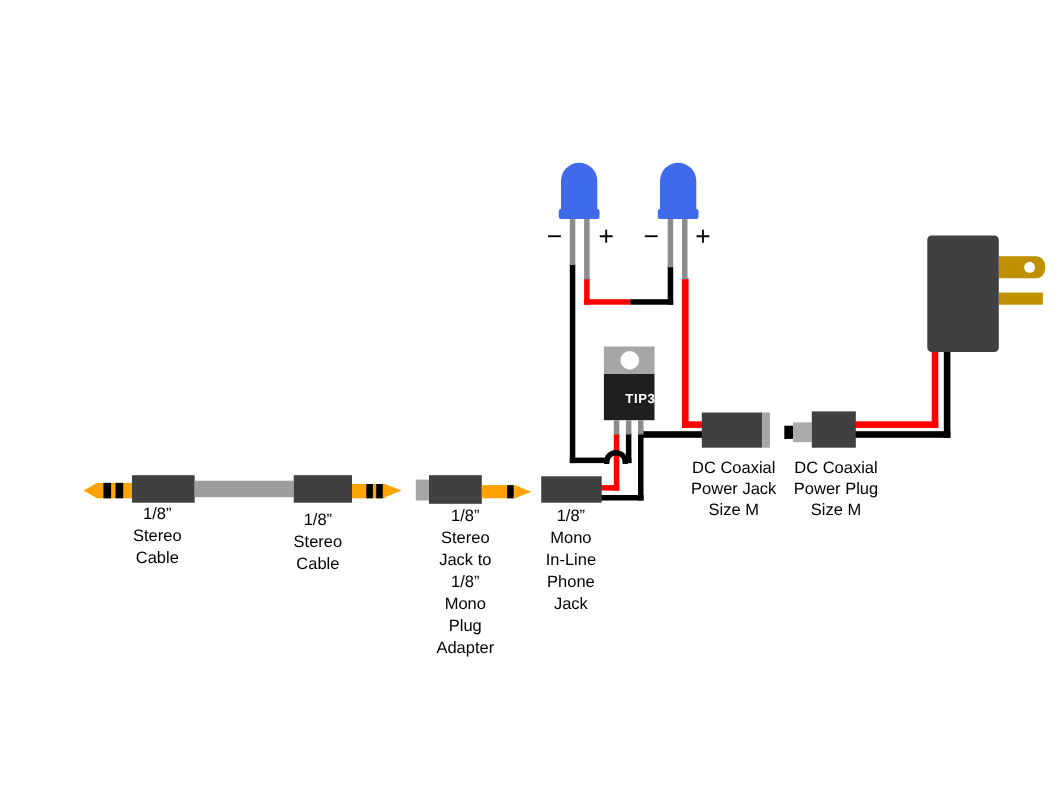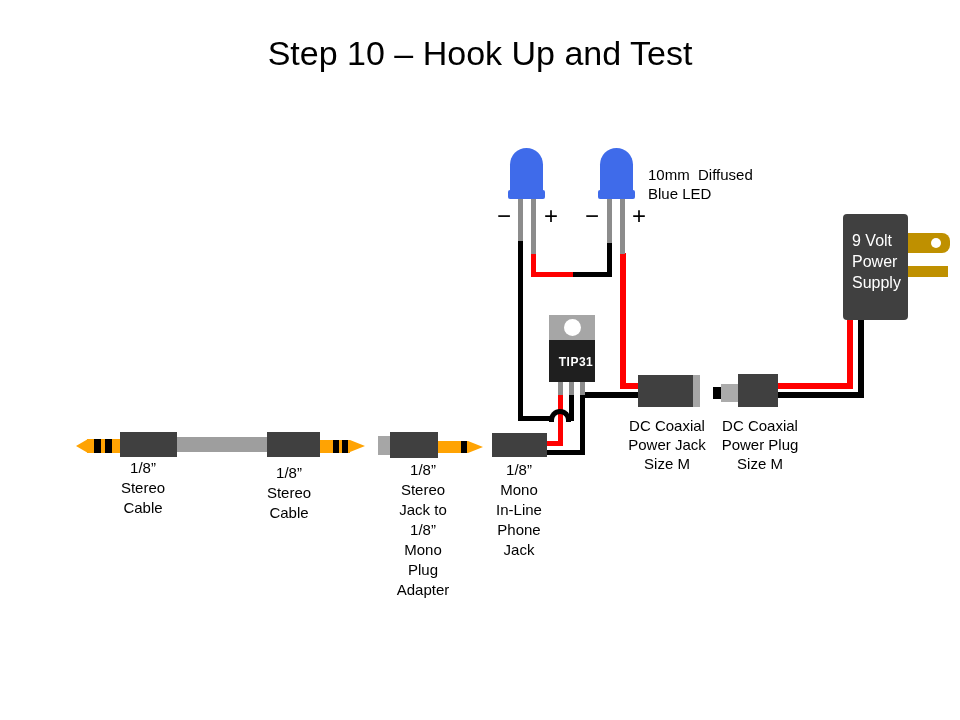--- a/index.html
+++ b/index.html
@@ -35,21 +35,20 @@
   .circle{border-radius:50%;background:#fff;}
   .supply-text{position:absolute;color:#fff;font-size:16px;line-height:21px;white-space:pre-wrap;}
   .tip31{position:absolute;color:#fff;font-size:12px;font-weight:bold;
          letter-spacing:0.5px;text-align:center;}
 </style>
 </head>
 <body>
 
 <div class="stage">
 
-  <div class="title">Step 10 – Hook Up and Test</div>
 
   <div class="abs blk" style="left:518px;top:240px;width:5px;height:181px;"></div>
   <div class="abs blk" style="left:518px;top:416px;width:35px;height:5px;"></div>
   <div class="abs blk" style="left:568px;top:416px;width:6px;height:5px;"></div>
   <div class="abs blk" style="left:569px;top:394px;width:5px;height:27px;"></div>
 
   <div class="abs red" style="left:531px;top:253px;width:5px;height:24px;"></div>
   <div class="abs red" style="left:531px;top:272px;width:42px;height:5px;"></div>
   <div class="abs blk" style="left:573px;top:272px;width:39px;height:5px;"></div>
   <div class="abs blk" style="left:607px;top:242px;width:5px;height:35px;"></div>
@@ -77,27 +76,25 @@
   <div class="abs leg" style="left:607px;top:196px;width:5px;height:47px;"></div>
   <div class="abs leg" style="left:620px;top:196px;width:5px;height:58px;"></div>
   <div class="abs blue flange" style="left:598px;top:190px;width:37px;height:9px;"></div>
   <div class="abs blue dome" style="left:600px;top:148px;width:33px;height:44px;"></div>
 
   <div class="sign" style="left:504px;top:202px;">−</div>
   <div class="sign" style="left:551px;top:202px;">+</div>
   <div class="sign" style="left:592px;top:202px;">−</div>
   <div class="sign" style="left:639px;top:202px;">+</div>
 
-  <div class="note-l" style="left:648px;top:165px;">10mm  Diffused
-Blue LED</div>
 
   <div class="abs lgray" style="left:549px;top:315px;width:46px;height:25px;"></div>
   <div class="abs circle" style="left:564px;top:319px;width:17px;height:17px;"></div>
   <div class="abs" style="left:549px;top:340px;width:46px;height:42px;background:var(--transistor_black);"></div>
-  <div class="tip31" style="left:549px;top:355px;width:54px;">TIP31</div>
+  <div class="tip31" style="left:549px;top:355px;width:54px;text-align:right;">TIP31</div>
   <div class="abs leg" style="left:558px;top:382px;width:5px;height:13px;"></div>
   <div class="abs leg" style="left:569px;top:382px;width:5px;height:13px;"></div>
   <div class="abs leg" style="left:580px;top:382px;width:5px;height:13px;"></div>
 
   <div class="abs dark" style="left:638px;top:375px;width:55px;height:32px;"></div>
   <div class="abs lgray" style="left:693px;top:375px;width:7px;height:32px;"></div>
 
   <div class="abs blk" style="left:713px;top:387px;width:8px;height:12px;"></div>
   <div class="abs" style="left:721px;top:384px;width:17px;height:18px;background:var(--plug_barrel_gray);"></div>
   <div class="abs dark" style="left:738px;top:374px;width:40px;height:33px;"></div>
@@ -106,23 +103,20 @@
 Power Jack
 Size M</div>
   <div class="note" style="left:760px;top:416px;line-height:19px;">DC Coaxial
 Power Plug
 Size M</div>
 
   <div class="abs gold" style="left:908px;top:233px;width:42px;height:20px;border-radius:0 8px 8px 0;"></div>
   <div class="abs circle" style="left:931px;top:238px;width:10px;height:10px;"></div>
   <div class="abs gold" style="left:908px;top:266px;width:40px;height:11px;"></div>
   <div class="abs dark" style="left:843px;top:214px;width:65px;height:106px;border-radius:4px;"></div>
-  <div class="supply-text" style="left:852px;top:230px;">9 Volt
-Power
-Supply</div>
 
   <div class="tri-left" style="left:76px;top:439px;"></div>
   <div class="abs orange" style="left:87px;top:439px;width:35px;height:14px;"></div>
   <div class="abs blk" style="left:94px;top:439px;width:7px;height:14px;"></div>
   <div class="abs blk" style="left:105px;top:439px;width:7px;height:14px;"></div>
   <div class="abs dark" style="left:120px;top:432px;width:57px;height:25px;"></div>
   <div class="abs" style="left:177px;top:437px;width:90px;height:15px;background:var(--cable_gray);"></div>
   <div class="abs dark" style="left:267px;top:432px;width:53px;height:25px;"></div>
   <div class="abs orange" style="left:320px;top:440px;width:30px;height:13px;"></div>
   <div class="abs blk" style="left:333px;top:440px;width:6px;height:13px;"></div>

